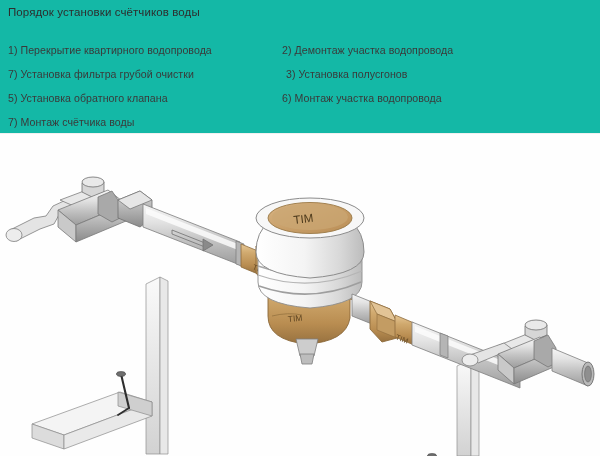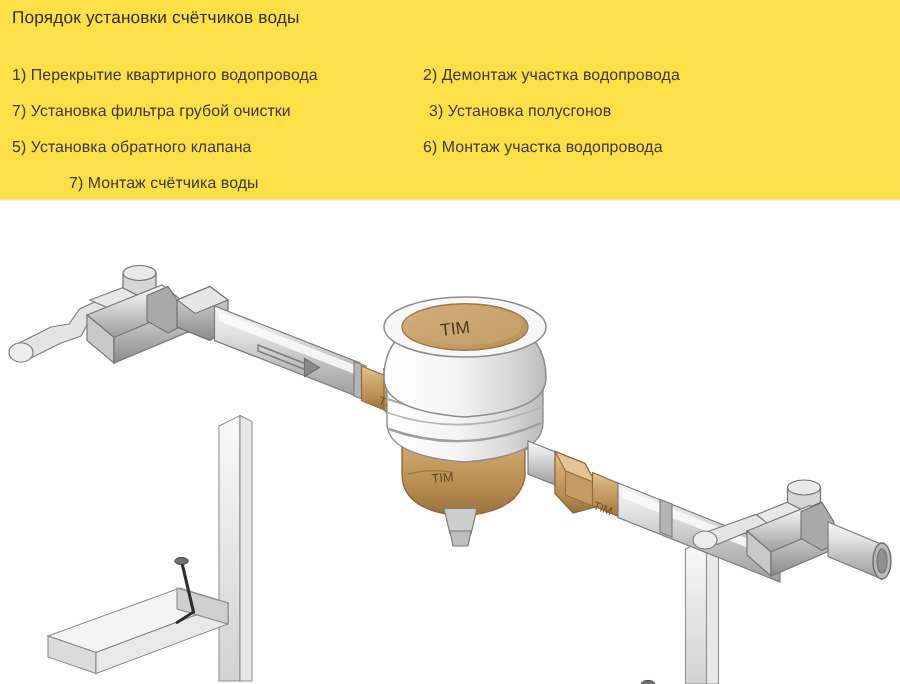--- a/index.html
+++ b/index.html
@@ -23,21 +23,21 @@
     background: #fefefe;
   }
 
   
   .text-block {
     position: absolute;
     left: 0;
     top: 0;
     width: 600px;
     height: 134px;
-    background: #fde047;
+    background: #14b8a6;
     border-bottom: 1px solid #f0f0f0;
     box-sizing: border-box;
   }
 
   .page-title {
     position: absolute;
     left: 8px;
     top: 5px;
     font-size: 11.5px;
     line-height: 14px;
@@ -63,21 +63,21 @@
     text-align: right;
   }
 
   .col-left  { left: 8px; }
   .col-right { left: 282px; }
   .col-right-indent { left: 286px; }
 
   .row-0 { top: 0px; }
   .row-1 { top: 24px; }
   .row-2 { top: 48px; }
-  .row-3 { top: 72px; margin-left: 38px; }
+  .row-3 { top: 72px; }
 
   
   .illustration {
     position: absolute;
     left: 0;
     top: 134px;
     width: 600px;
     height: 322px;
     background: #fefefe;
   }

